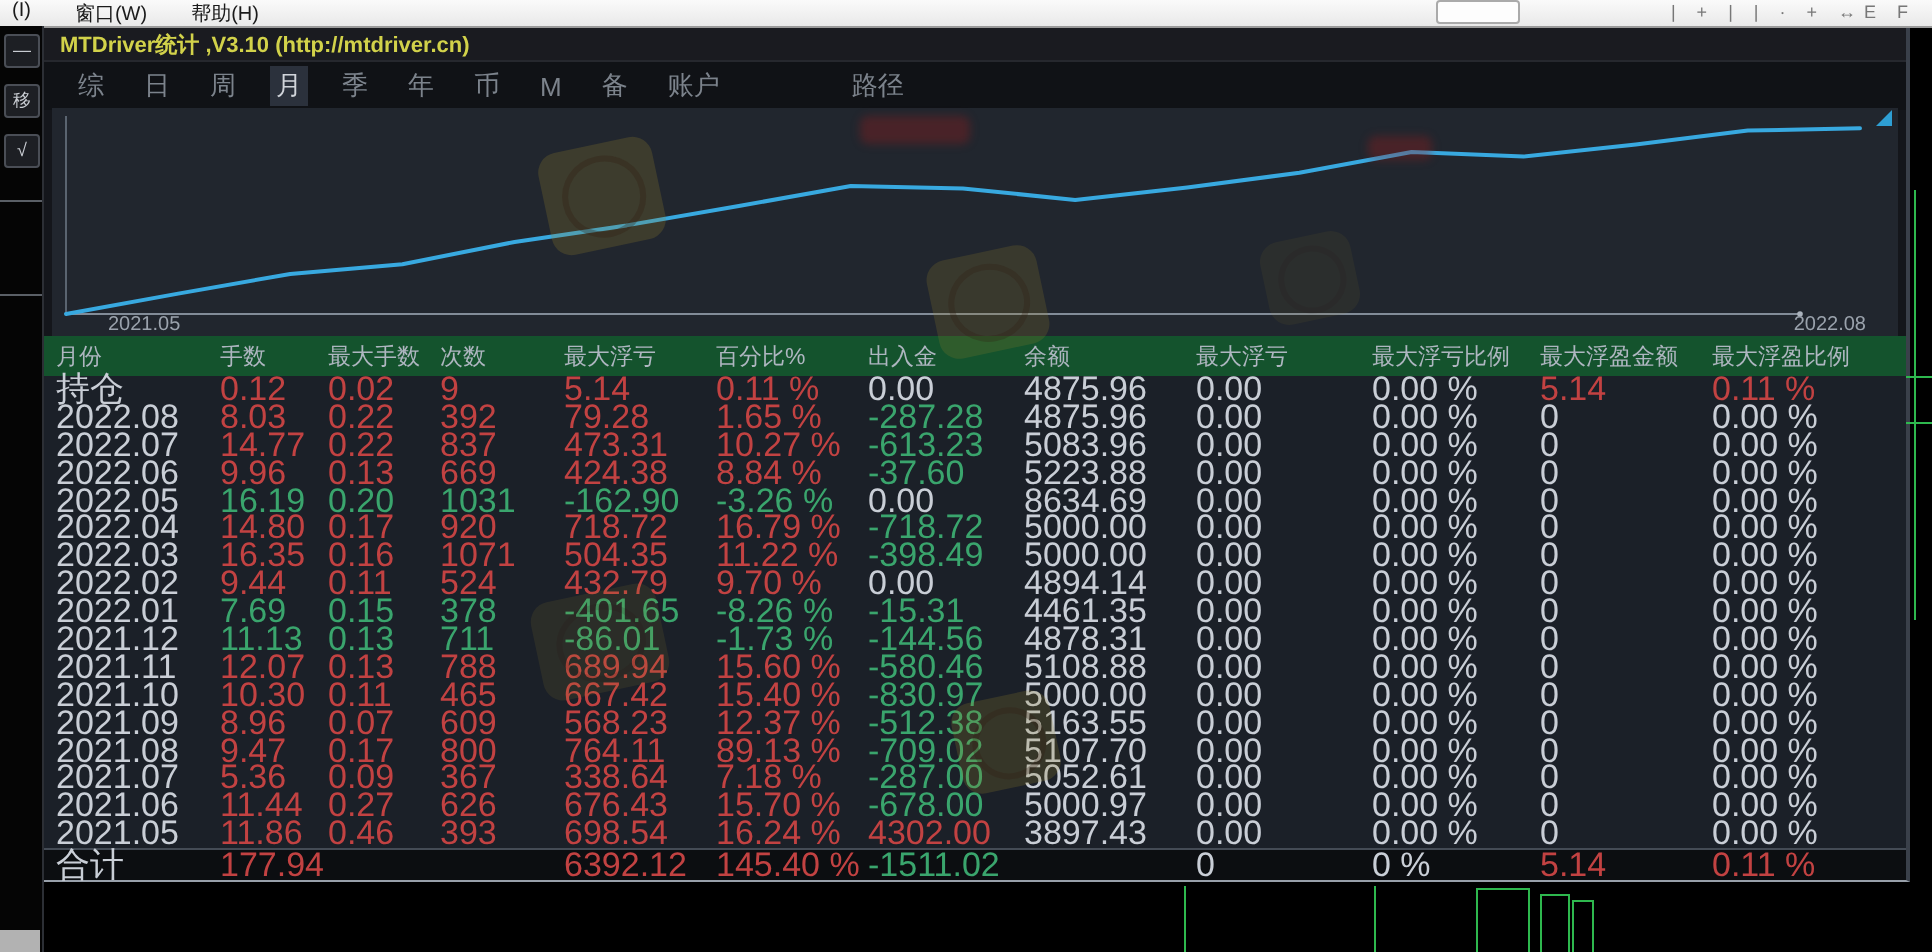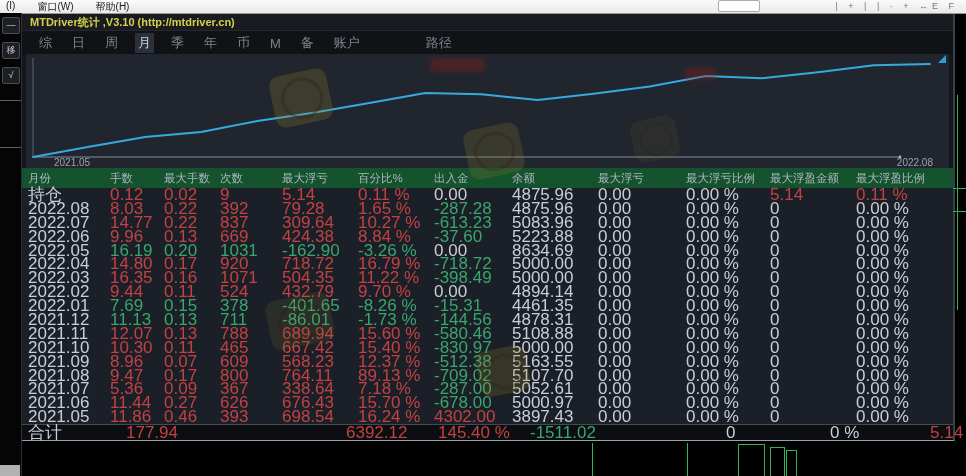--- a/index.html
+++ b/index.html
@@ -39,21 +39,21 @@
   .ax-left{left:28px;bottom:0px;}
   .ax-right{right:16px;bottom:0px;}
   .resize-handle{position:absolute;right:3px;top:1px;width:0;height:0;
                  border-bottom:8px solid #2e9fd4;border-left:8px solid transparent;}
 
   
   .stats{position:absolute;left:0;top:154px;width:931px;}
   .tr{display:grid;grid-template-columns:82px 54px 56px 62px 76px 76px 78px 86px 88px 84px 86px 1fr;
       align-items:center;height:13.9px;padding-left:6px;font-size:17px;background:#1b2028;}
   .tr.head{height:20px;font-size:11.5px;background:#14532d;}
-  .tr.total{height:15px;background:#0c0e11;border-top:1px solid #444b55;gap:16px;}
+  .tr.total{height:15px;background:#0c0e11;border-top:1px solid #444b55;}
   .th{color:#aeb6c0;}
   .c-d{color:#c9ced6;} .c-r{color:#c24242;} .c-g{color:#3aa56d;}
   .td{white-space:nowrap;overflow:hidden;}
 
   
   .wm{position:absolute;border-radius:10px;background:rgba(150,128,44,.30);transform:rotate(-12deg);}
   .wm::after{content:"";position:absolute;left:15%;top:12%;width:62%;height:66%;border:3px solid rgba(60,40,20,.45);
              border-radius:50%;}
   .wm-red{position:absolute;background:rgba(150,30,30,.35);filter:blur(2px);border-radius:4px;}
 
@@ -161,21 +161,21 @@
           <span class="td c-d">0.00</span>
           <span class="td c-d">0.00 %</span>
           <span class="td c-d">0</span>
           <span class="td c-d">0.00 %</span>
         </div>
         <div class="tr">
           <span class="td c-d">2022.07</span>
           <span class="td c-r">14.77</span>
           <span class="td c-r">0.22</span>
           <span class="td c-r">837</span>
-          <span class="td c-r">309.64</span>
+          <span class="td c-r">473.31</span>
           <span class="td c-r">10.27 %</span>
           <span class="td c-g">-613.23</span>
           <span class="td c-d">5083.96</span>
           <span class="td c-d">0.00</span>
           <span class="td c-d">0.00 %</span>
           <span class="td c-d">0</span>
           <span class="td c-d">0.00 %</span>
         </div>
         <div class="tr">
           <span class="td c-d">2022.06</span>

